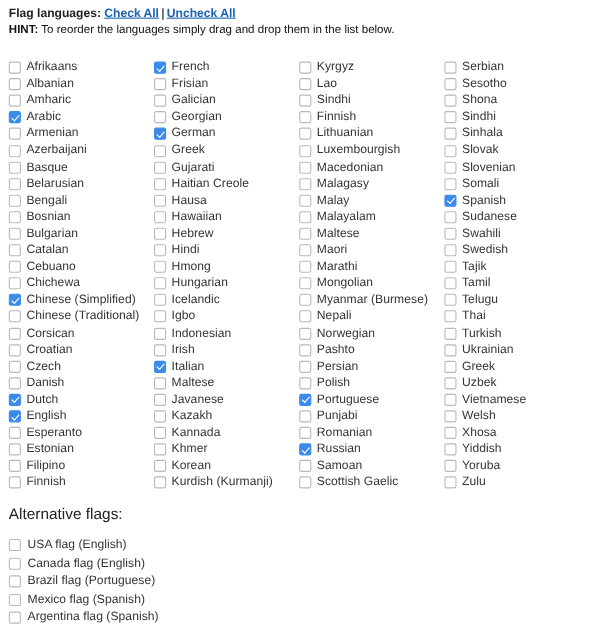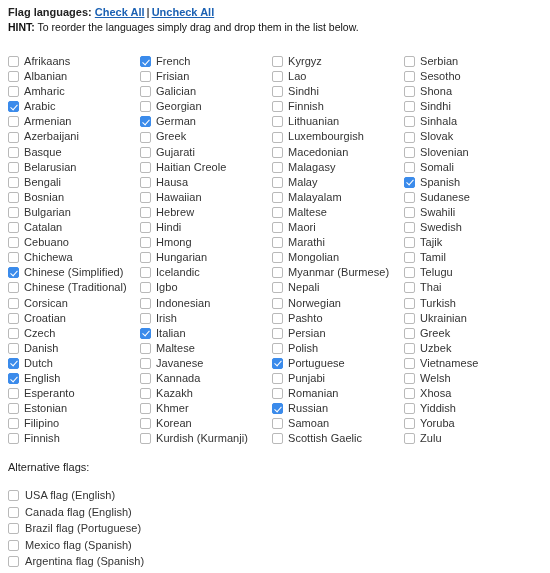--- a/index.html
+++ b/index.html
@@ -108,21 +108,21 @@
   }
   .opt-label {
     font-size: 11px;
     color: #333333;
     letter-spacing: 0.05px;
   }
 
   
   .alt-title {
     margin-top: 14px;
-    font-size: 11px;
+    font-size: 14px;
     color: #222222;
     line-height: 14px;
   }
   .alt-list {
     margin-top: 13px;
   }
   .alt-list .opt {
     height: 16.5px;
     line-height: 16.5px;
   }
@@ -332,25 +332,25 @@
         <div class="opt">
           <span class="cb"></span>
           <span class="opt-label">Maltese</span>
         </div>
         <div class="opt">
           <span class="cb"></span>
           <span class="opt-label">Javanese</span>
         </div>
         <div class="opt">
           <span class="cb"></span>
+          <span class="opt-label">Kazakh</span>
+        </div>
+        <div class="opt">
+          <span class="cb"></span>
           <span class="opt-label">Kannada</span>
-        </div>
-        <div class="opt">
-          <span class="cb"></span>
-          <span class="opt-label">Kazakh</span>
         </div>
         <div class="opt">
           <span class="cb"></span>
           <span class="opt-label">Khmer</span>
         </div>
         <div class="opt">
           <span class="cb"></span>
           <span class="opt-label">Korean</span>
         </div>
         <div class="opt">

